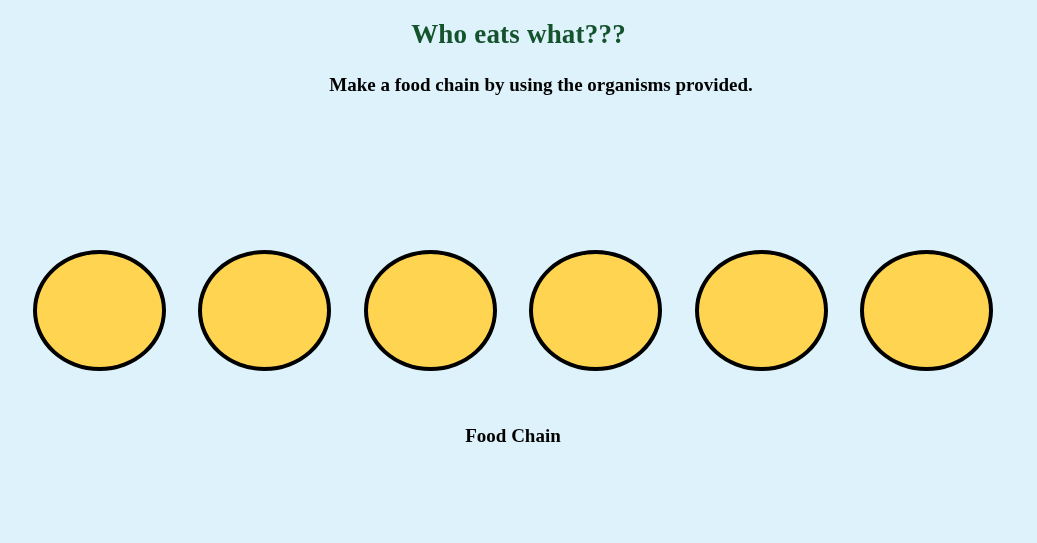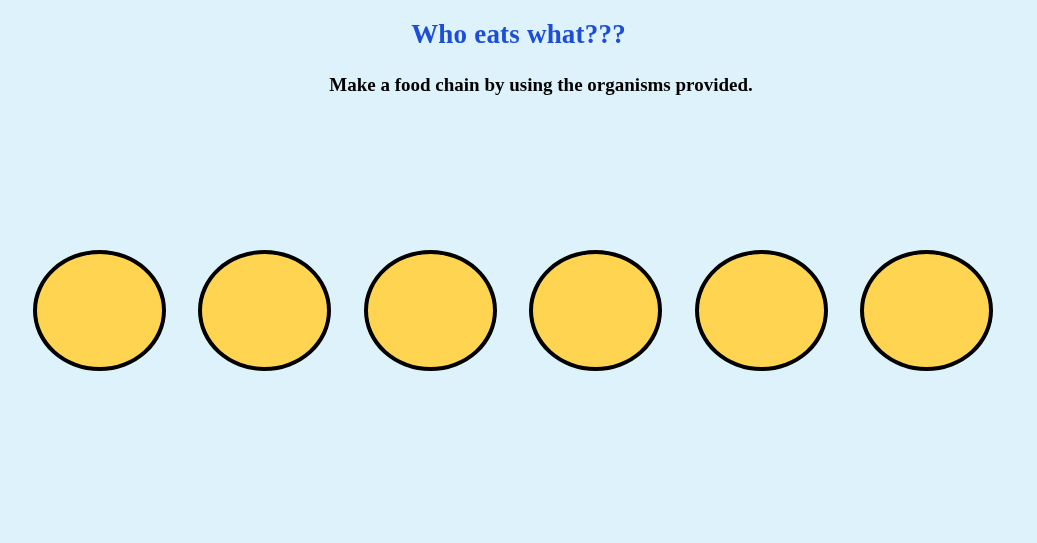--- a/index.html
+++ b/index.html
@@ -22,21 +22,21 @@
 
   
   #title {
     position: absolute;
     left: 0;
     top: 20px;
     width: 1037px;
     text-align: center;
     font-size: 27px;
     font-weight: bold;
-    color: #1d4ed8;
+    color: #14532d;
     letter-spacing: 0.2px;
     line-height: 1.1;
     white-space: nowrap;
   }
 
   #subtitle {
     position: absolute;
     left: 0;
     top: 74px;
     width: 1082px;  
@@ -96,14 +96,15 @@
 
   <div id="circle-row">
     <div class="organism-slot"></div>
     <div class="organism-slot"></div>
     <div class="organism-slot"></div>
     <div class="organism-slot"></div>
     <div class="organism-slot"></div>
     <div class="organism-slot"></div>
   </div>
 
+  <div id="food-chain-label">Food Chain</div>
 
 </div>
 
 </body></html>

